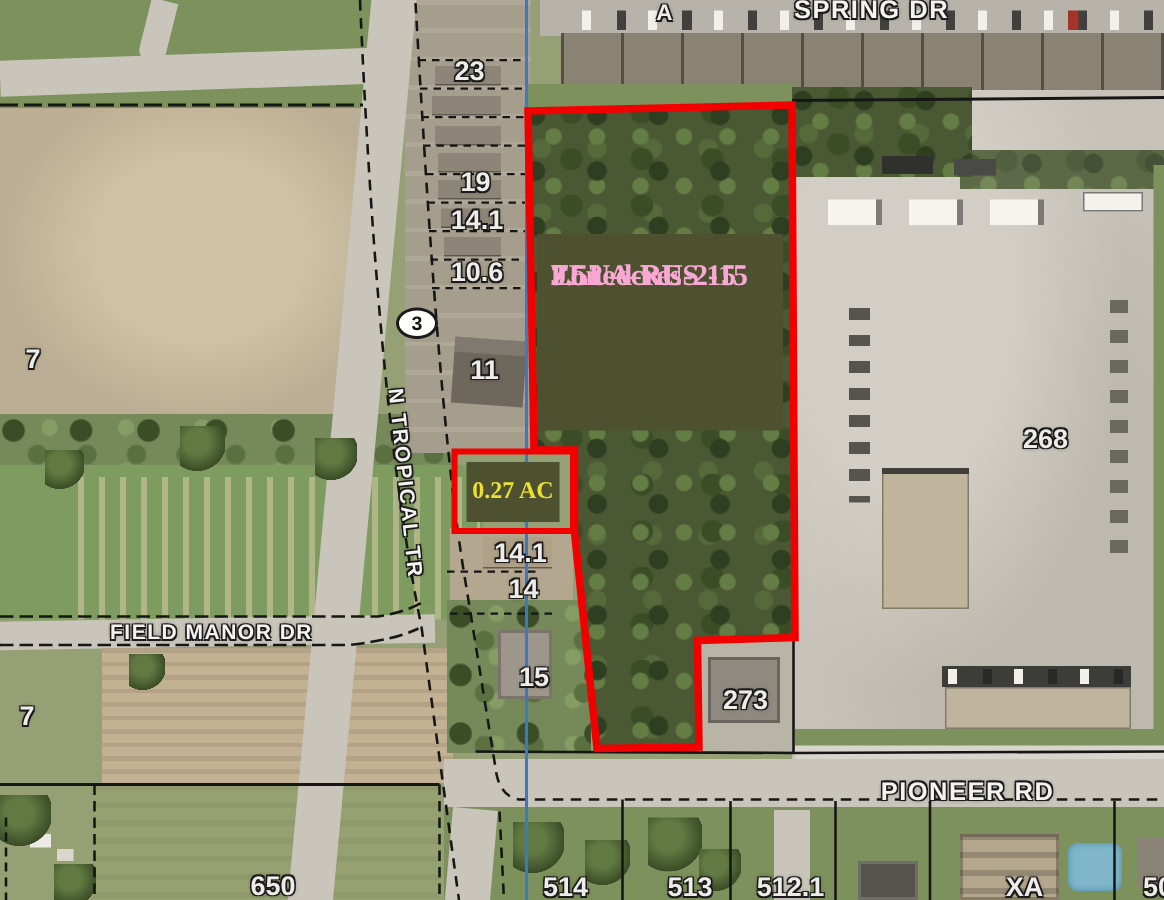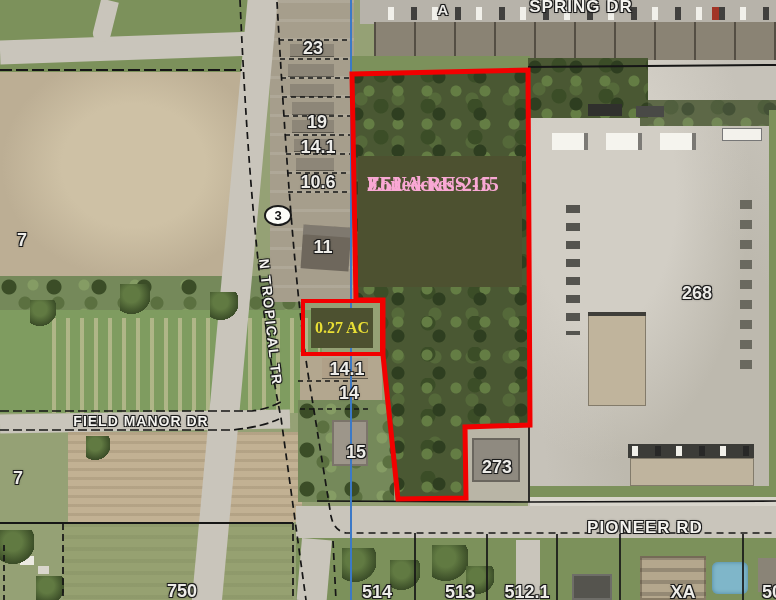--- a/index.html
+++ b/index.html
@@ -238,21 +238,21 @@
       <div class="lbl" style="left: 318px; top: 147px;">14.1</div>
       <div class="lbl" style="left: 318px; top: 182px;">10.6</div>
       <div class="lbl" style="left: 323px; top: 247px;">11</div>
       <div class="lbl" style="left: 347px; top: 369px;">14.1</div>
       <div class="lbl" style="left: 349px; top: 393px;">14</div>
       <div class="lbl" style="left: 356px; top: 452px;">15</div>
       <div class="lbl" style="left: 497px; top: 467px;">273</div>
       <div class="lbl" style="left: 697px; top: 293px;">268</div>
       <div class="lbl" style="left: 22px; top: 240px;">7</div>
       <div class="lbl" style="left: 18px; top: 478px;">7</div>
-      <div class="lbl" style="left: 182px; top: 591px;">750</div>
+      <div class="lbl" style="left: 182px; top: 591px;">650</div>
       <div class="lbl" style="left: 377px; top: 592px;">514</div>
       <div class="lbl" style="left: 460px; top: 592px;">513</div>
       <div class="lbl" style="left: 527px; top: 592px;">512.1</div>
       <div class="lbl" style="left: 608px; top: 592px; margin-top: 42px;">512</div>
       <div class="lbl" style="left: 683px; top: 592px;">XA</div>
       <div class="lbl" style="left: 772px; top: 592px;">50</div>
     </div>
 
 </div>
 

